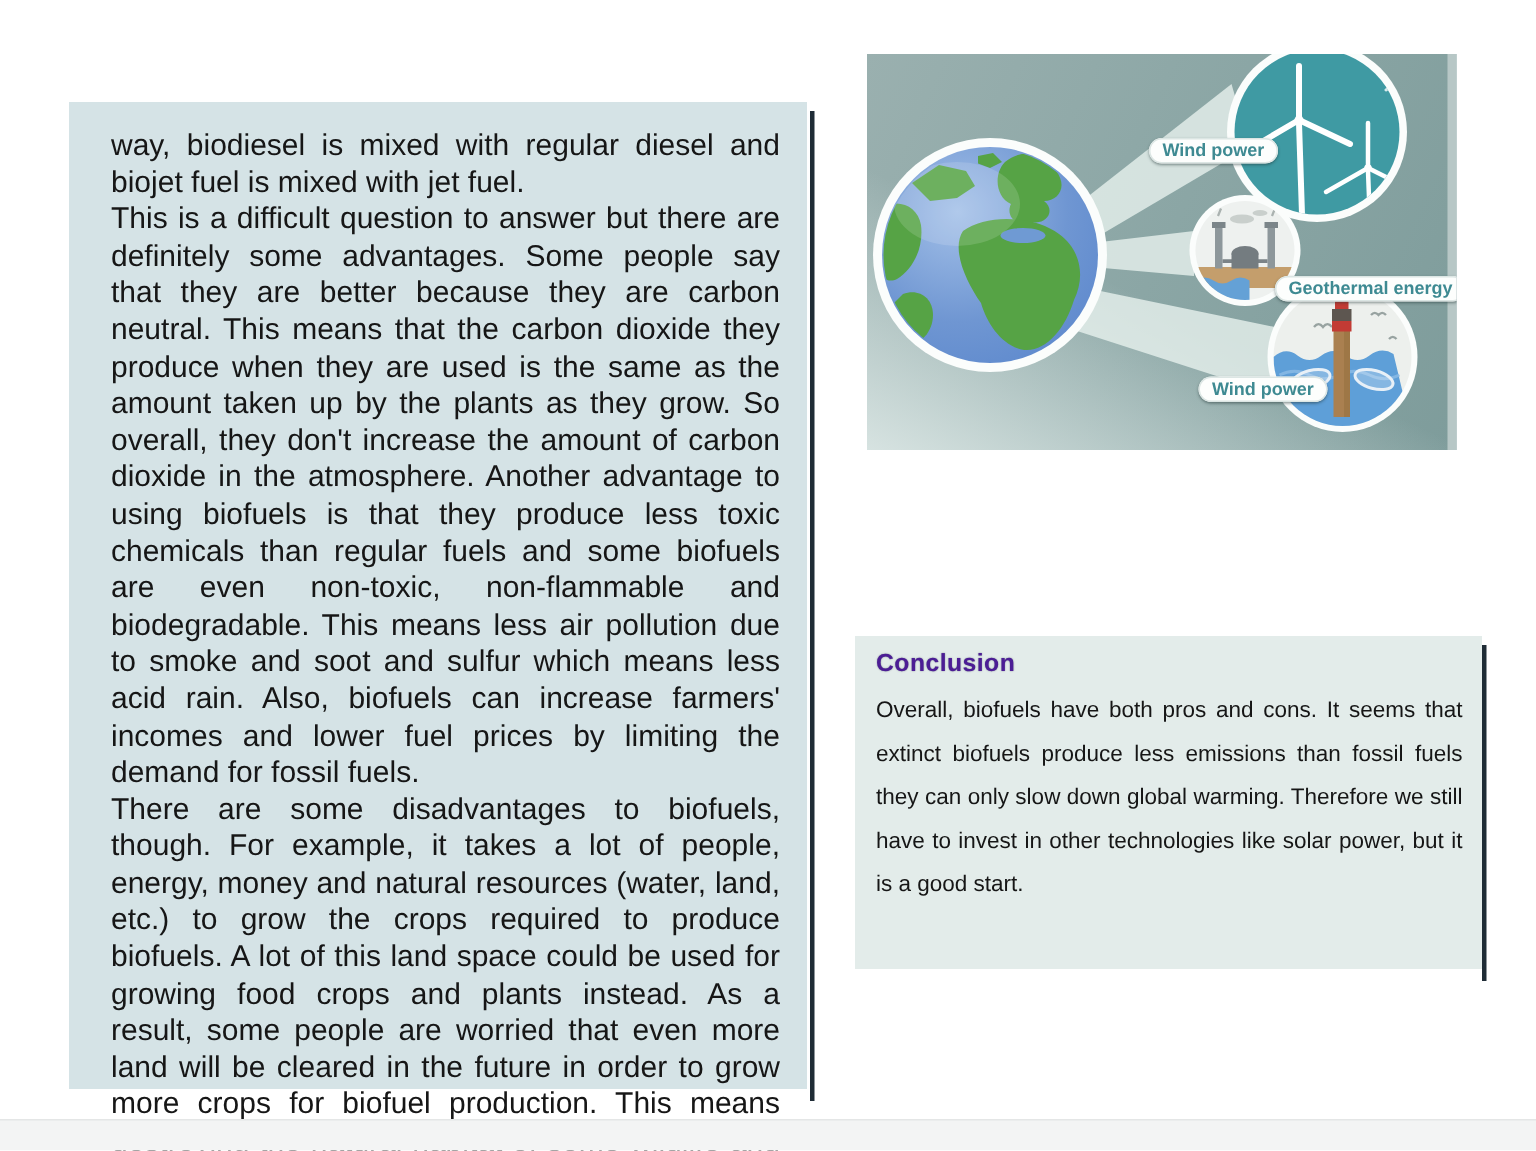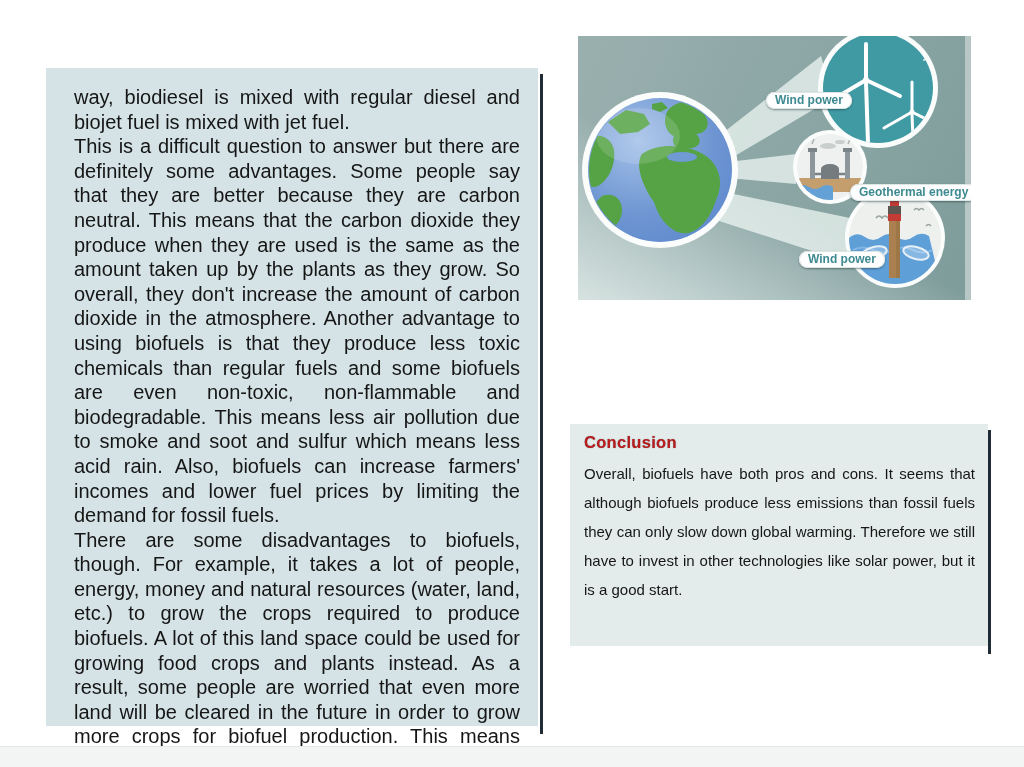--- a/index.html
+++ b/index.html
@@ -53,21 +53,21 @@
   .pill-geo  { left: 272px; top: 148px; }
   .pill-tidal{ left: 221px; top: 215px; }
 
   
   .conclusion-panel {
     position: absolute; left: 570px; top: 424px; width: 418px; height: 222px;
     background: #e3ecea;
     padding: 9px 13px 0 14px;
   }
   .conclusion-heading {
-    font-size: 16.5px; font-weight: bold; color: #b91c1c;
+    font-size: 16.5px; font-weight: bold; color: #4c1d95;
     letter-spacing: 0.3px; margin-bottom: 7px;
     text-shadow: 0 0 1px rgba(28,35,64,0.55);
   }
   .conclusion-panel p {
     font-size: 15px; line-height: 29px;
     text-align: justify; text-justify: inter-word;
     color: #161616;
   }
 
   
@@ -191,19 +191,19 @@
       <rect x="387" y="0" width="6" height="264" fill="#b7c7c6"></rect>
     </svg>
 
     <span class="pill pill-wind">Wind power</span>
     <span class="pill pill-geo">Geothermal energy</span>
     <span class="pill pill-tidal">Wind power</span>
   </div>
 
   <div class="conclusion-panel">
     <h2 class="conclusion-heading">Conclusion</h2>
-    <p>Overall, biofuels have both pros and cons. It seems that although biofuels produce less emissions than fossil fuels they can only slow down global warming. Therefore we still have to invest in other technologies like solar power, but it is a good start.</p>
+    <p>Overall, biofuels have both pros and cons. It seems that extinct biofuels produce less emissions than fossil fuels they can only slow down global warming. Therefore we still have to invest in other technologies like solar power, but it is a good start.</p>
   </div>
   <div class="shadow-line conclusion-shadow"></div>
 
   <div class="footer-strip"></div>
 
 </div>
 
 </body></html>

